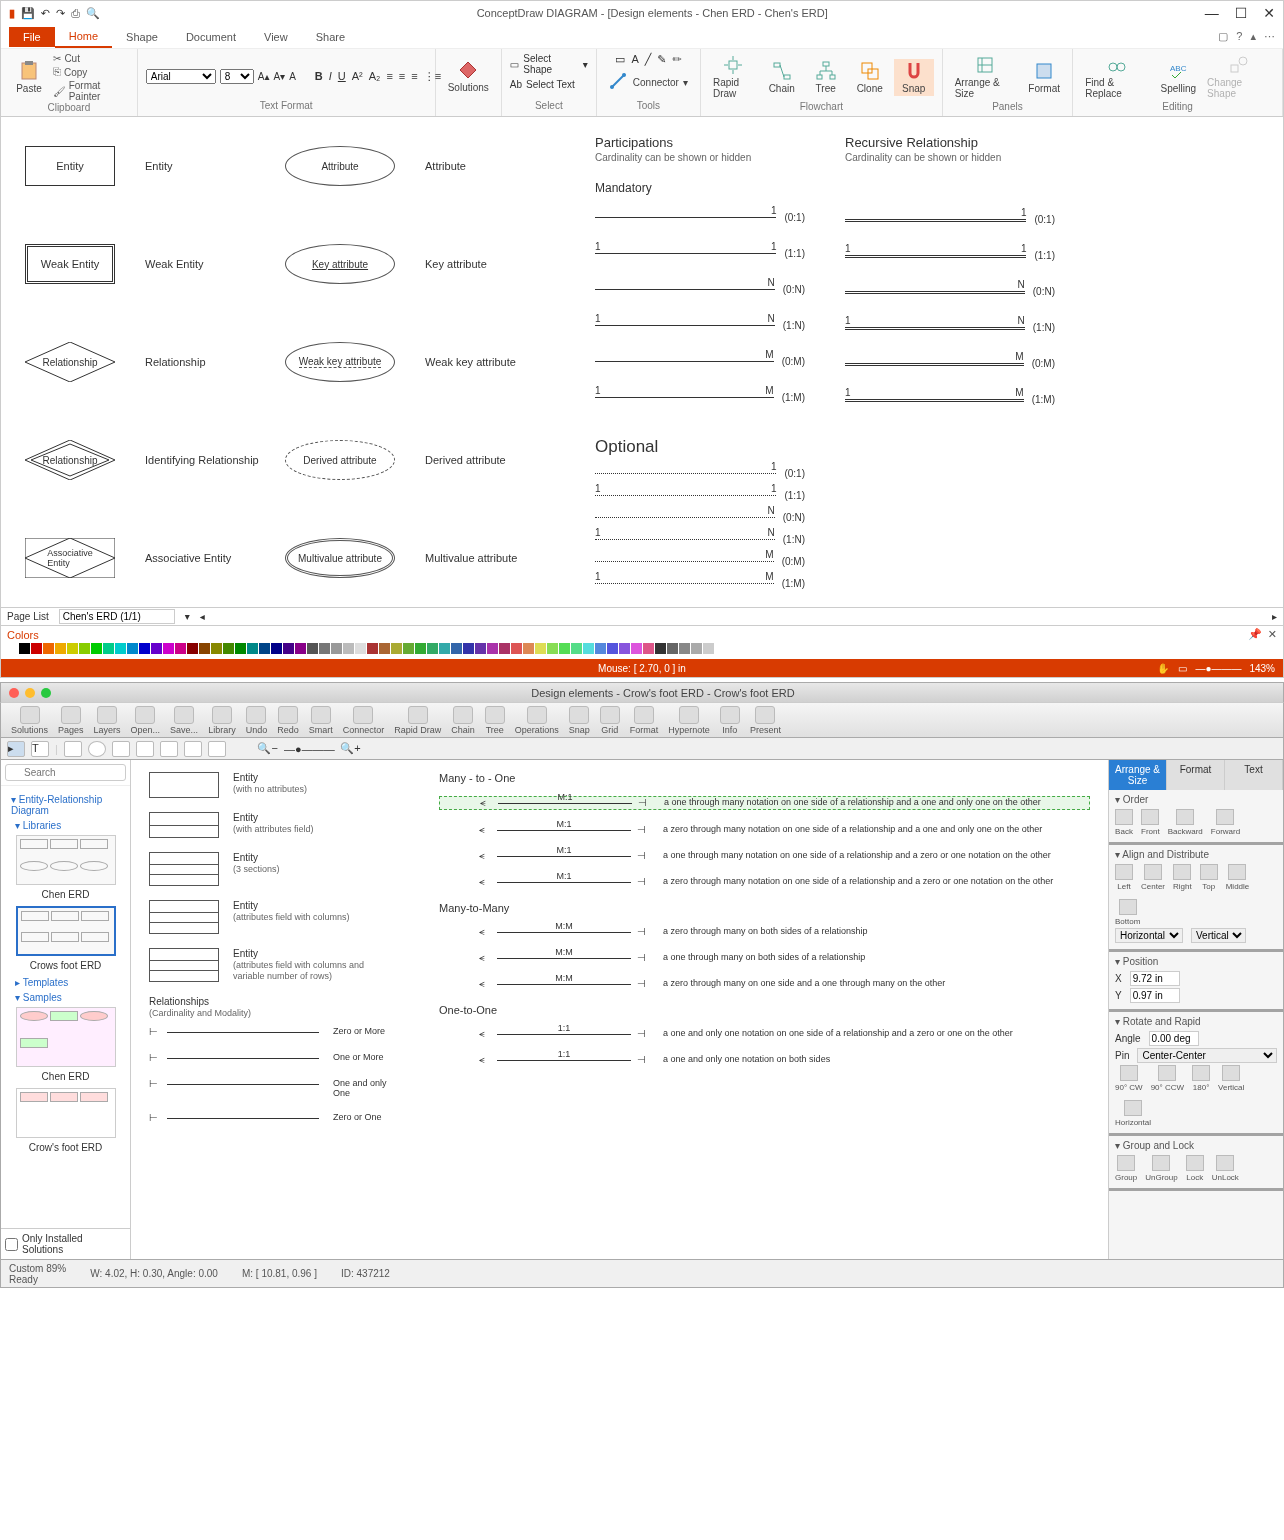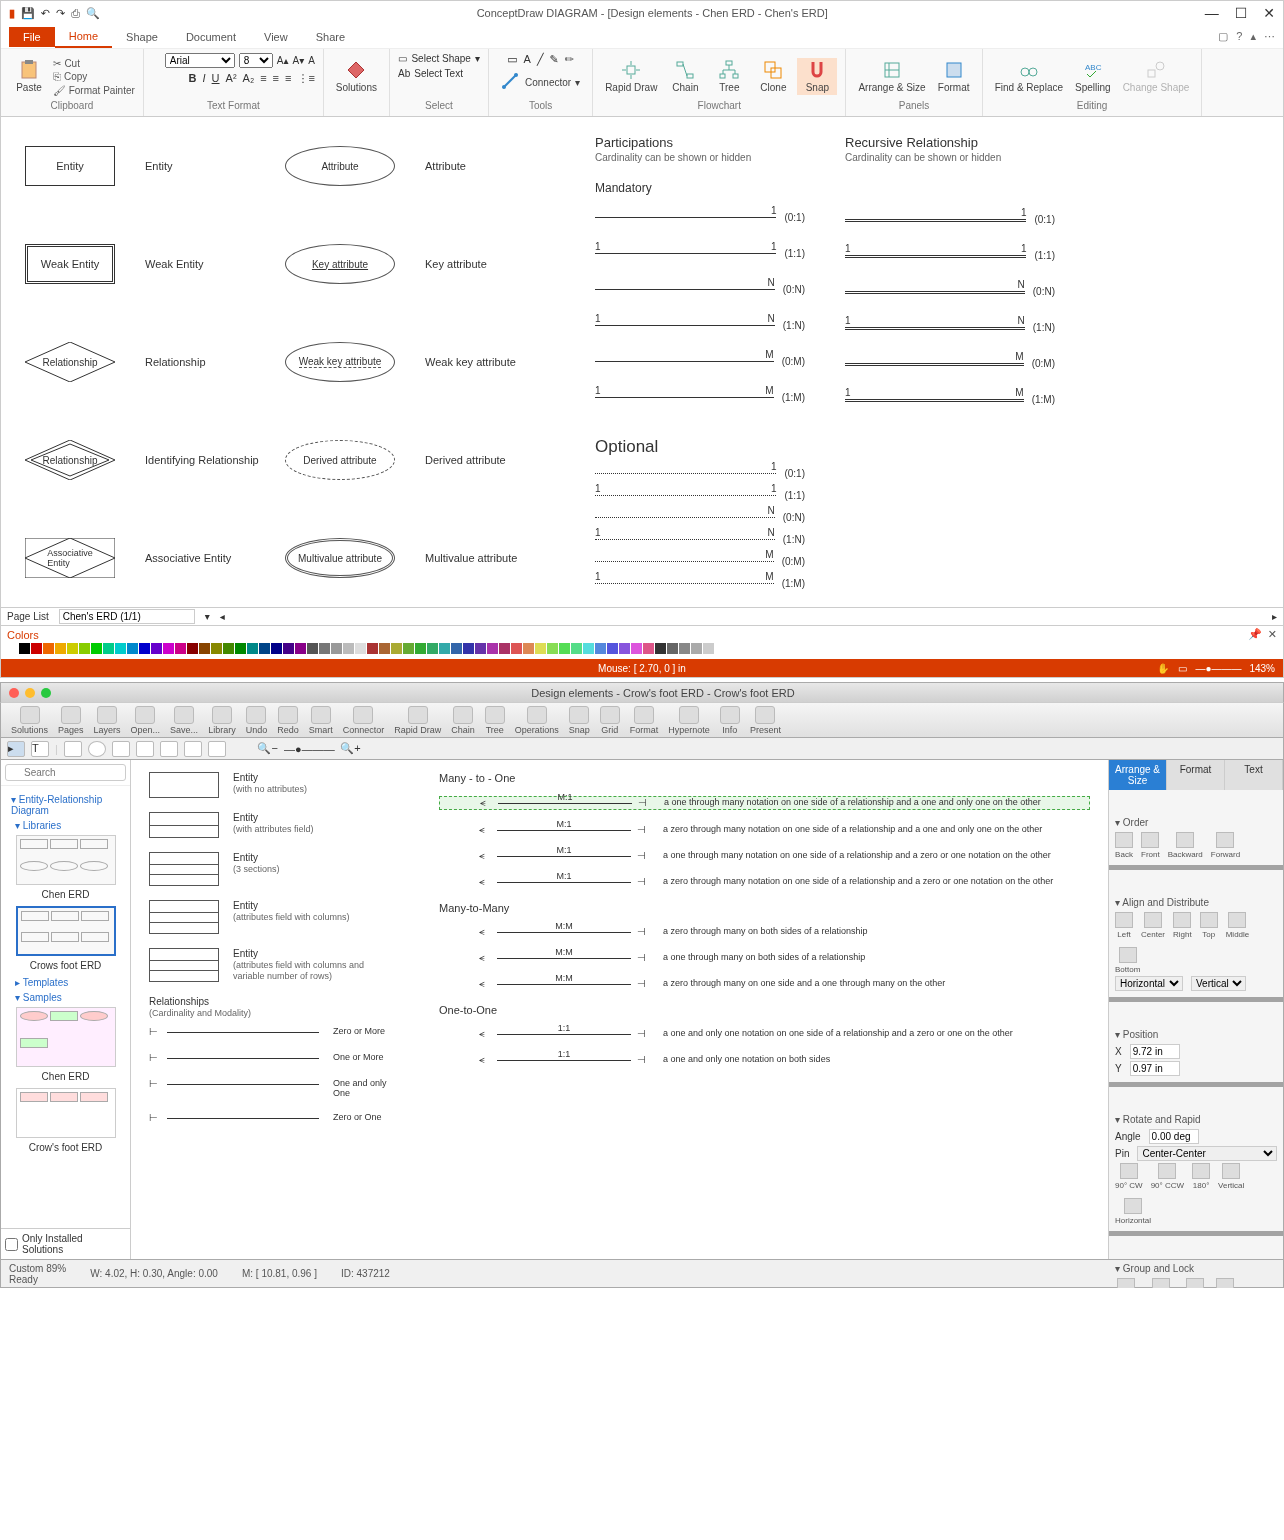--- a/index.html
+++ b/index.html
@@ -45,21 +45,21 @@
 .part-sub{font-size:10px;color:#666;}
 .part-line{position:relative;height:18px;}
 .part-line .l{position:absolute;left:0;top:0;font-size:10px;}
 .part-line .r{position:absolute;right:0;top:0;font-size:10px;}
 .part-line .rule{position:absolute;left:0;right:0;top:12px;border-top:1px solid #333;}
 .part-line .rule.dbl{border-top:3px double #333;}
 .part-line .rule.dot{border-top:1px dotted #333;}
 .card-label{font-size:10px;color:#333;}
 
 .pagebar{display:flex;align-items:center;height:18px;border-top:1px solid #ccc;padding:0 6px;font-size:10px;gap:10px;}
-.pagebar input{font-size:10px;width:136px;border:1px solid #ccc;padding:1px 3px;}
+.pagebar input{font-size:10px;width:116px;border:1px solid #ccc;padding:1px 3px;}
 .colors-row{border-top:1px solid #ccc;}
 .colors-label{color:#d83b01;font-size:11px;padding:2px 6px;display:flex;align-items:center;}
 .colors-label .x{margin-left:auto;display:flex;gap:6px;color:#555;}
 .swatches{height:16px;display:flex;gap:1px;padding:0 6px;}
 .swatches div{width:11px;height:11px;}
 .statusbar-top{background:#d83b01;color:#fff;height:18px;display:flex;align-items:center;justify-content:center;font-size:10px;position:relative;}
 .statusbar-top .right{position:absolute;right:8px;display:flex;align-items:center;gap:8px;}
 
 
 .win-bottom{margin-top:4px;}
@@ -101,21 +101,21 @@
 .rel-line .bar{flex:1;border-top:1px solid #333;position:relative;}
 .rel-line .bar .lbl{position:absolute;left:50%;top:-12px;transform:translateX(-50%);font-size:9px;}
 .rel-end{width:12px;height:12px;display:inline-block;}
 .rel-text{flex:1;font-size:9px;color:#333;}
 .sel-row{background:rgba(100,200,100,0.15);border:1px dashed #4a4;position:relative;}
 
 .mac-inspector{width:175px;border-left:1px solid #ccc;background:#f5f5f5;font-size:10px;}
 .insp-tabs{display:flex;background:#e0e0e0;}
 .insp-tabs div{flex:1;text-align:center;padding:4px;border-right:1px solid #ccc;}
 .insp-tabs div.active{background:#2a7fd4;color:#fff;}
-.insp-sec{border-bottom:5px solid #a3a3a3;padding:4px 6px;margin-top:23px;}
+.insp-sec{border-bottom:3px solid #a3a3a3;padding:4px 6px;}
 .insp-sec .head{color:#555;font-size:10px;margin-bottom:4px;}
 .insp-sec .row{display:flex;gap:8px;margin:2px 0;align-items:center;}
 .insp-sec .icon-cell{display:flex;flex-direction:column;align-items:center;font-size:8px;color:#555;gap:2px;}
 .insp-sec .icon-cell .ic{width:18px;height:16px;background:#ddd;border:1px solid #bbb;}
 .insp-sec input[type=text]{width:50px;font-size:10px;padding:1px 2px;border:1px solid #ccc;}
 .insp-sec select{font-size:10px;border:1px solid #ccc;}
 
 .mac-status{background:#f0f0f0;border:1px solid #aaa;border-top:none;height:28px;display:flex;align-items:center;padding:0 8px;font-size:10px;color:#555;gap:24px;}
 </style>
 </head>
@@ -176,21 +176,21 @@
           <div>
               <span>🖌</span>
               <span>Format Painter</span>
             </div>
         </div>
       </div>
       <div class="label">Clipboard</div>
     </div>
 
     <div class="ribbon-group" style="min-width:180px;">
-      <div class="top" style="flex-direction:column;align-items:flex-end;gap:4px;">
+      <div class="top" style="flex-direction:row;align-items:center;gap:19px;">
         <div style="display:flex;gap:4px;align-items:center;">
           <select style="width:70px;font-size:10px;"><option>Arial</option></select>
           <select style="width:34px;font-size:10px;"><option>8</option></select>
           <span style="font-size:10px;">A▴</span>
           <span style="font-size:10px;">A▾</span>
           <span style="font-size:10px;">A</span>
         </div>
         <div style="display:flex;gap:6px;">
           <span><b>B</b></span>
           <span><i>I</i></span>

